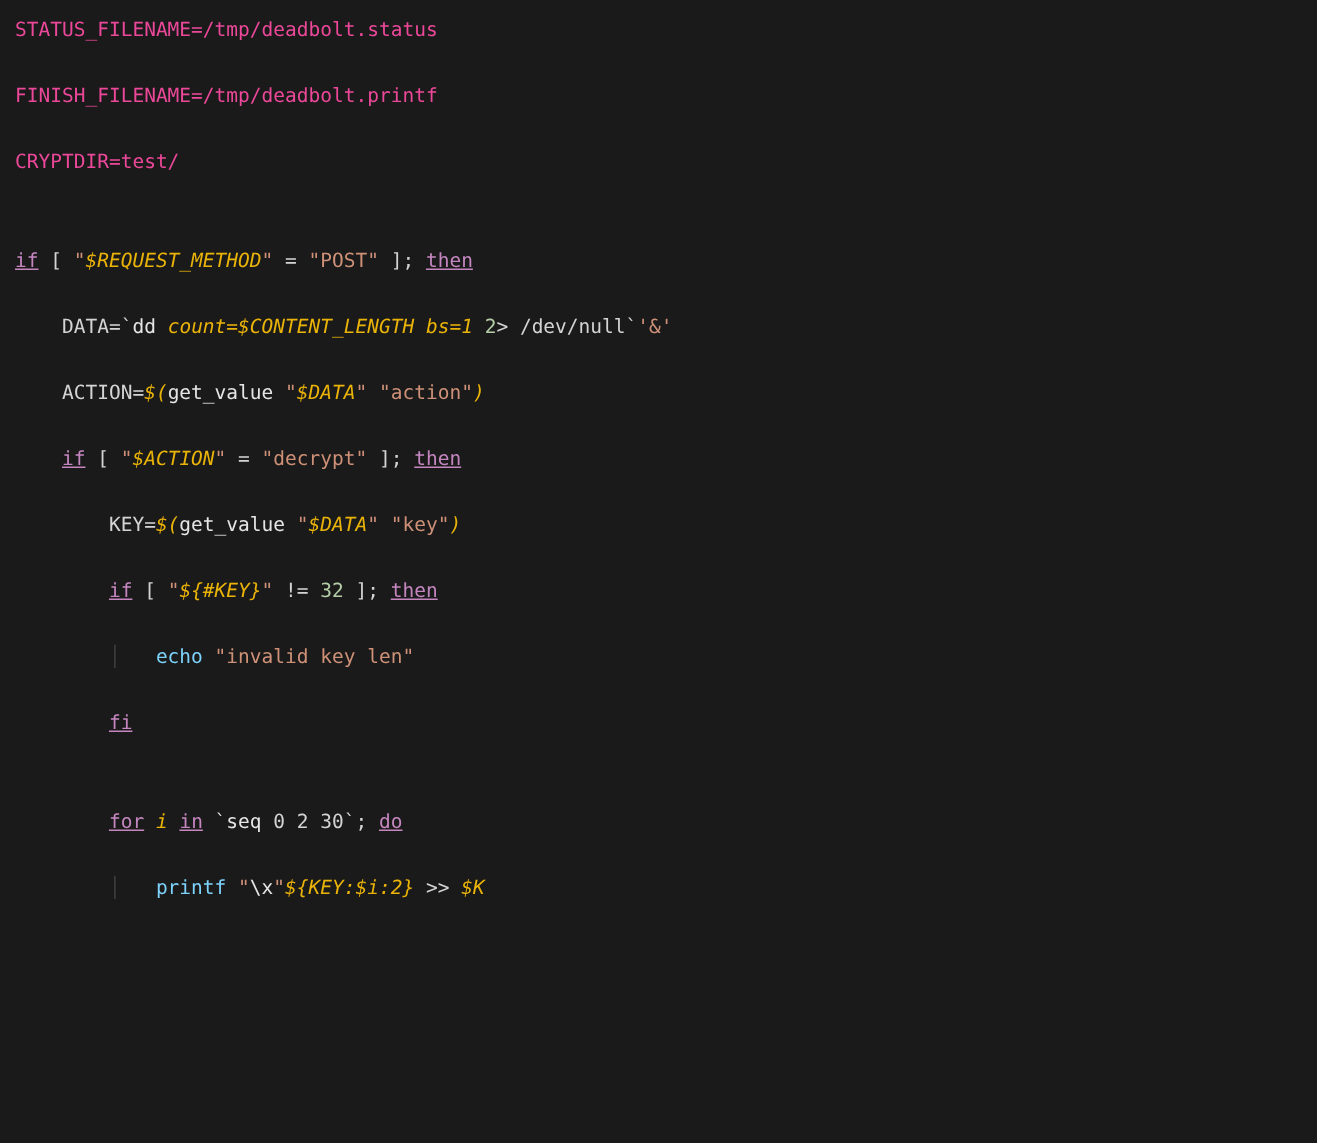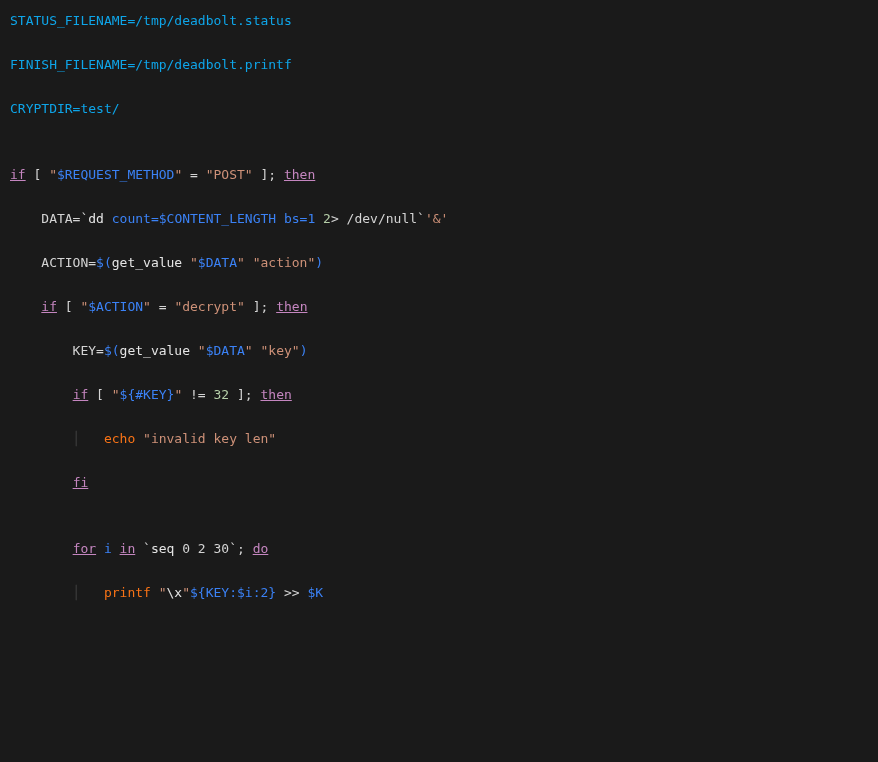--- a/index.html
+++ b/index.html
@@ -13,28 +13,28 @@
   width: 878px;
   height: 762px;
   box-sizing: border-box;
   overflow: hidden;
 }
 pre {
   margin: 0;
   white-space: pre;
   font-family: inherit;
 }
-.c-var    { color: #3b82f6; }   
+.c-var    { color: #eab308; font-style: italic; }   
 .c-func   { color: #e5e5e5; }   
 .c-str    { color: #ce9178; }   
 .c-kw     { color: #c586c0; text-decoration: underline; }   
-.c-cmd    { color: #f97316; text-align: right; }   
+.c-cmd    { color: #7dd3fc; text-align: right; }   
 .c-num    { color: #b5cea8; }   
 .c-param  { color: #9cdcfe; }   
-.c-white  { color: #0ea5e9; }
+.c-white  { color: #ec4899; }
 .indent-guide { color: #404040; }
 
 .line { display:block; }
 </style>
 </head>
 <body>
 
 <pre><span class="line"><span class="c-white">STATUS_FILENAME=/tmp/deadbolt.status</span></span>
 <span class="line"><span class="c-white">FINISH_FILENAME=/tmp/deadbolt.printf</span></span>
 <span class="line"><span class="c-white">CRYPTDIR=test/</span></span>

